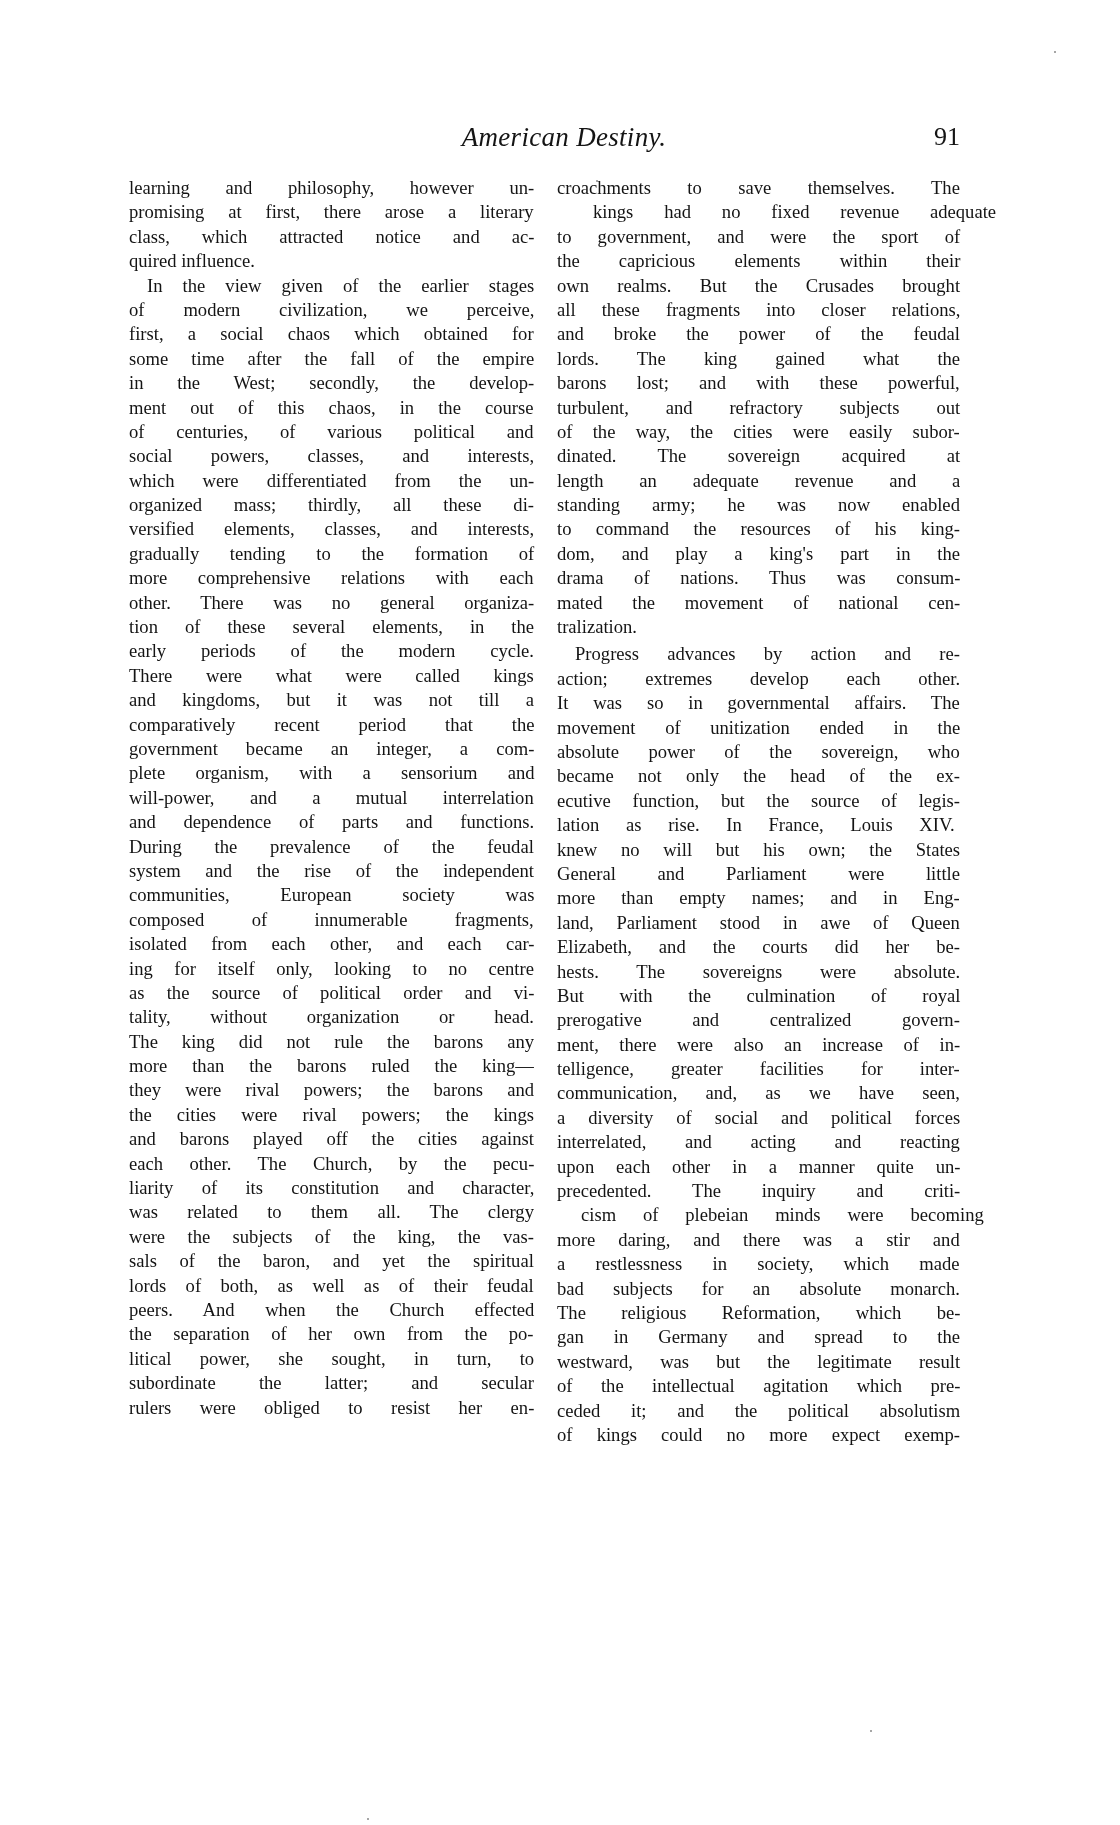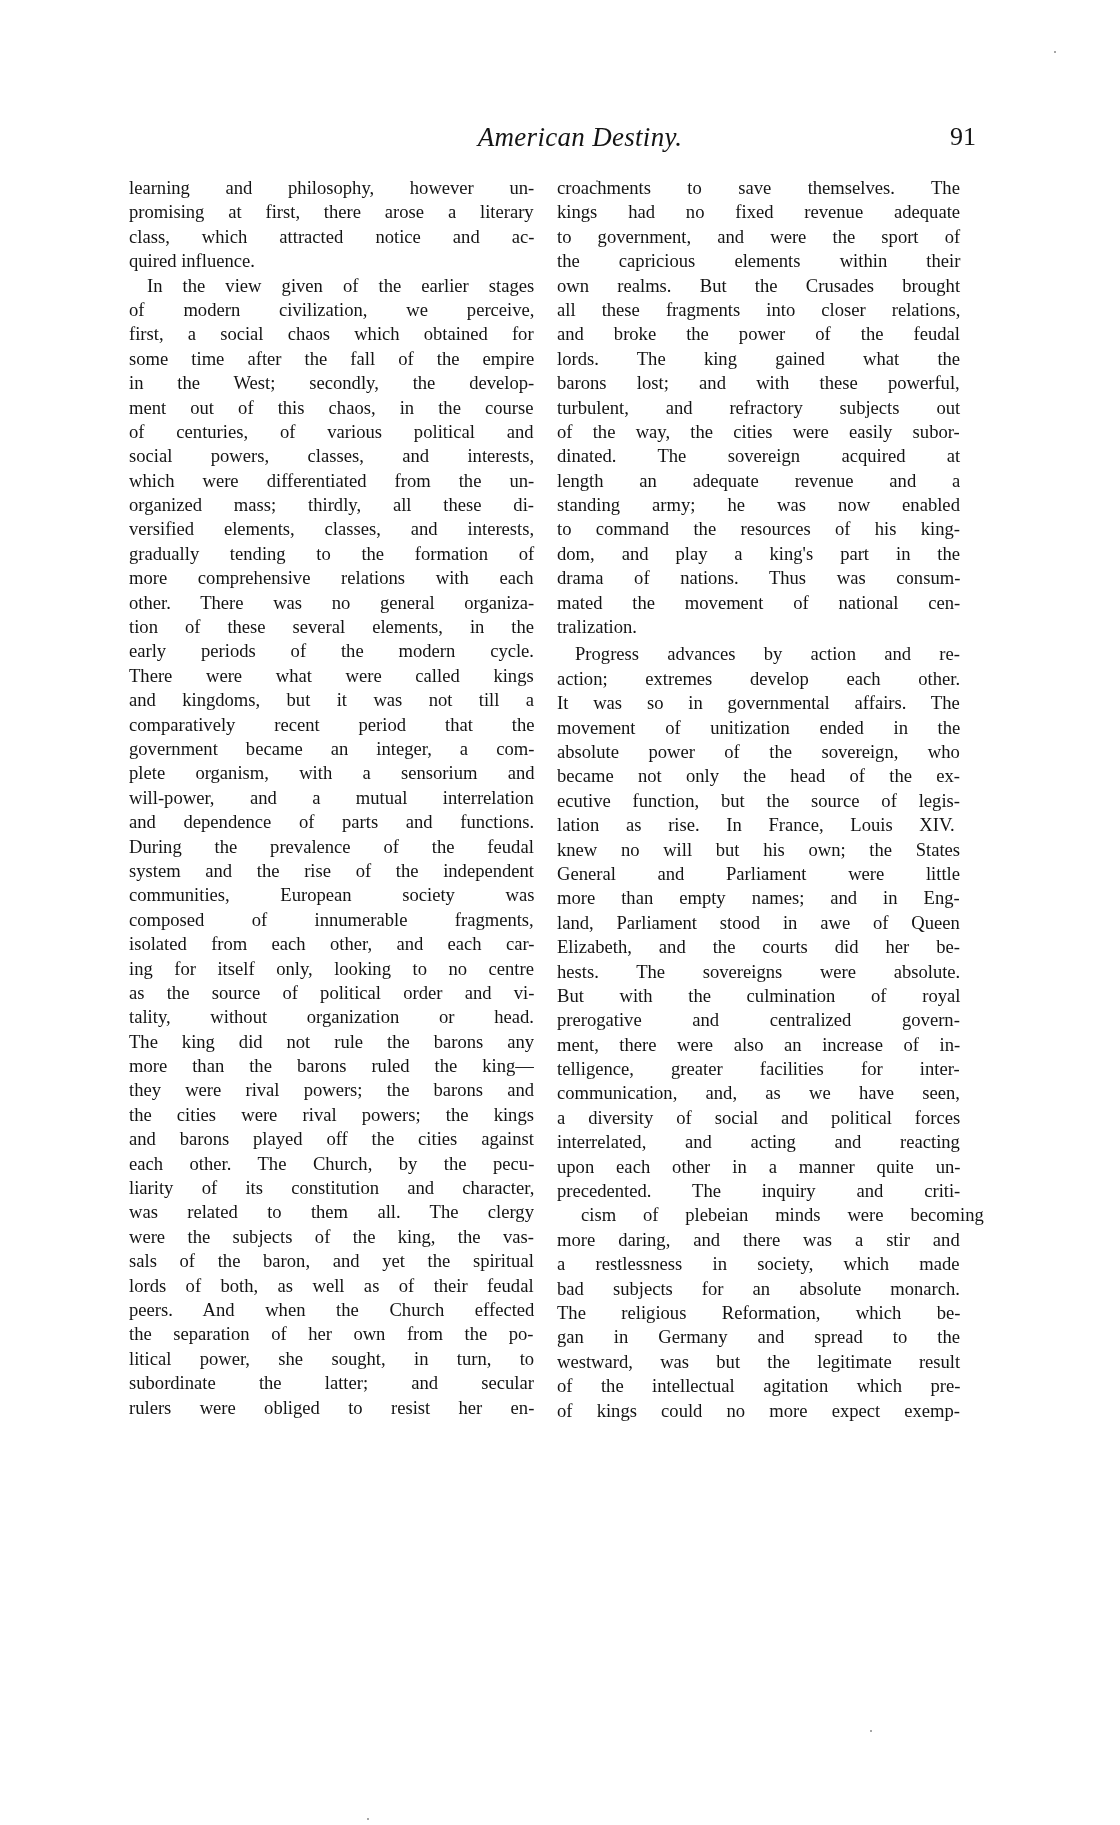--- a/index.html
+++ b/index.html
@@ -1,18 +1,18 @@
 <!DOCTYPE html>
 <html><head>
 <meta charset="utf-8">
 <style>
   html, body { margin: 0; padding: 0; background: #ffffff; }
   body { width: 1120px; height: 1825px; position: relative; overflow: hidden;
          font-family: "Liberation Serif", "DejaVu Serif", serif; color: #141414; }
-  .running-head { position: absolute; top: 122px; left: 144px; width: 832px; height: 34px; }
+  .running-head { position: absolute; top: 122px; left: 128px; width: 832px; height: 34px; }
   .running-title { position: absolute; left: 0; width: 832px; top: 0; text-align: center;
                    font-style: italic; font-size: 27px; letter-spacing: 0.3px; padding-left: 40px; box-sizing: border-box; }
   .page-number { position: absolute; right: 0; top: 0; font-size: 26px; }
   .column { position: absolute; top: 176px; }
   .col-left { left: 129px; width: 405px; }
   .col-right { left: 557px; width: 403px; }
   .line { display: block; height: 24.4px; line-height: 24.4px; font-size: 18.6px;
           text-align: justify; text-align-last: justify; white-space: nowrap; overflow: visible; }
   .line.last { text-align-last: left; }
   .line.indent { padding-left: 18px; }
@@ -75,21 +75,21 @@
     <span class="line " style="display: block; text-align-last: left; word-spacing: 18px;">sals of the baron, and yet the spiritual</span>
     <span class="line " style="display: block; text-align-last: left; word-spacing: 14.75px;">lords of both, as well as of their feudal</span>
     <span class="line " style="display: block; text-align-last: left; word-spacing: 26px;">peers. And when the Church effected</span>
     <span class="line " style="display: block; text-align-last: left; word-spacing: 16.8571px;">the separation of her own from the po-</span>
     <span class="line " style="display: block; text-align-last: left; word-spacing: 23.6667px;">litical power, she sought, in turn, to</span>
     <span class="line " style="display: block; text-align-last: left; word-spacing: 38.5px;">subordinate the latter; and secular</span>
     <span class="line " style="display: block; text-align-last: left; word-spacing: 23.6667px;">rulers were obliged to resist her en-</span>
   </div>
 <div class="column col-right" id="col-right">
     <span class="line " style="display: block; text-align-last: left; word-spacing: 31.75px;">croachments to save themselves. The</span>
-    <span class="line " style="display: block; text-align-last: left; word-spacing: 26.2px;">kings had no fixed revenue adequate</span>
+    <span class="line " style="display: block; text-align-last: left; word-spacing: 26.2px; margin-left: 36px;">kings had no fixed revenue adequate</span>
     <span class="line " style="display: block; text-align-last: left; word-spacing: 21.5px;">to government, and were the sport of</span>
     <span class="line " style="display: block; text-align-last: left; word-spacing: 34.5px;">the capricious elements within their</span>
     <span class="line " style="display: block; text-align-last: left; word-spacing: 23.6px;">own realms. But the Crusades brought</span>
     <span class="line " style="display: block; text-align-last: left; word-spacing: 21.4px;">all these fragments into closer relations,</span>
     <span class="line " style="display: block; text-align-last: left; word-spacing: 25.3333px;">and broke the power of the feudal</span>
     <span class="line " style="display: block; text-align-last: left; word-spacing: 33.6px;">lords. The king gained what the</span>
     <span class="line " style="display: block; text-align-last: left; word-spacing: 25.6px;">barons lost; and with these powerful,</span>
     <span class="line " style="display: block; text-align-last: left; word-spacing: 32.25px;">turbulent, and refractory subjects out</span>
     <span class="line " style="display: block; text-align-last: left; word-spacing: 15.5714px;">of the way, the cities were easily subor-</span>
     <span class="line " style="display: block; text-align-last: left; word-spacing: 36.75px;">dinated. The sovereign acquired at</span>
@@ -124,19 +124,20 @@
     <span class="line " style="display: block; text-align-last: left; word-spacing: 17.2857px;">upon each other in a manner quite un-</span>
     <span class="line " style="display: block; text-align-last: left; word-spacing: 36.25px;">precedented. The inquiry and criti-</span>
     <span class="line " style="display: block; text-align-last: left; word-spacing: 22.2px; margin-left: 24px;">cism of plebeian minds were becoming</span>
     <span class="line " style="display: block; text-align-last: left; word-spacing: 18.2857px;">more daring, and there was a stir and</span>
     <span class="line " style="display: block; text-align-last: left; word-spacing: 25.6px;">a restlessness in society, which made</span>
     <span class="line " style="display: block; text-align-last: left; word-spacing: 24.4px;">bad subjects for an absolute monarch.</span>
     <span class="line " style="display: block; text-align-last: left; word-spacing: 30.75px;">The religious Reformation, which be-</span>
     <span class="line " style="display: block; text-align-last: left; word-spacing: 25.3333px;">gan in Germany and spread to the</span>
     <span class="line " style="display: block; text-align-last: left; word-spacing: 22.6px;">westward, was but the legitimate result</span>
     <span class="line " style="display: block; text-align-last: left; word-spacing: 23.8px;">of the intellectual agitation which pre-</span>
+    <span class="line " style="display: block; text-align-last: left; word-spacing: 26px;">ceded it; and the political absolutism</span>
     <span class="line " style="display: block; text-align-last: left; word-spacing: 19.5px;">of kings could no more expect exemp-</span>
   </div>
 
 <div class="speck" style="left:1054px; top:51px;"></div>
 <div class="speck" style="left:596px; top:180px;"></div>
 <div class="speck" style="left:367px; top:1818px;"></div>
 <div class="speck" style="left:870px; top:1730px;"></div>
 
 </body></html>

